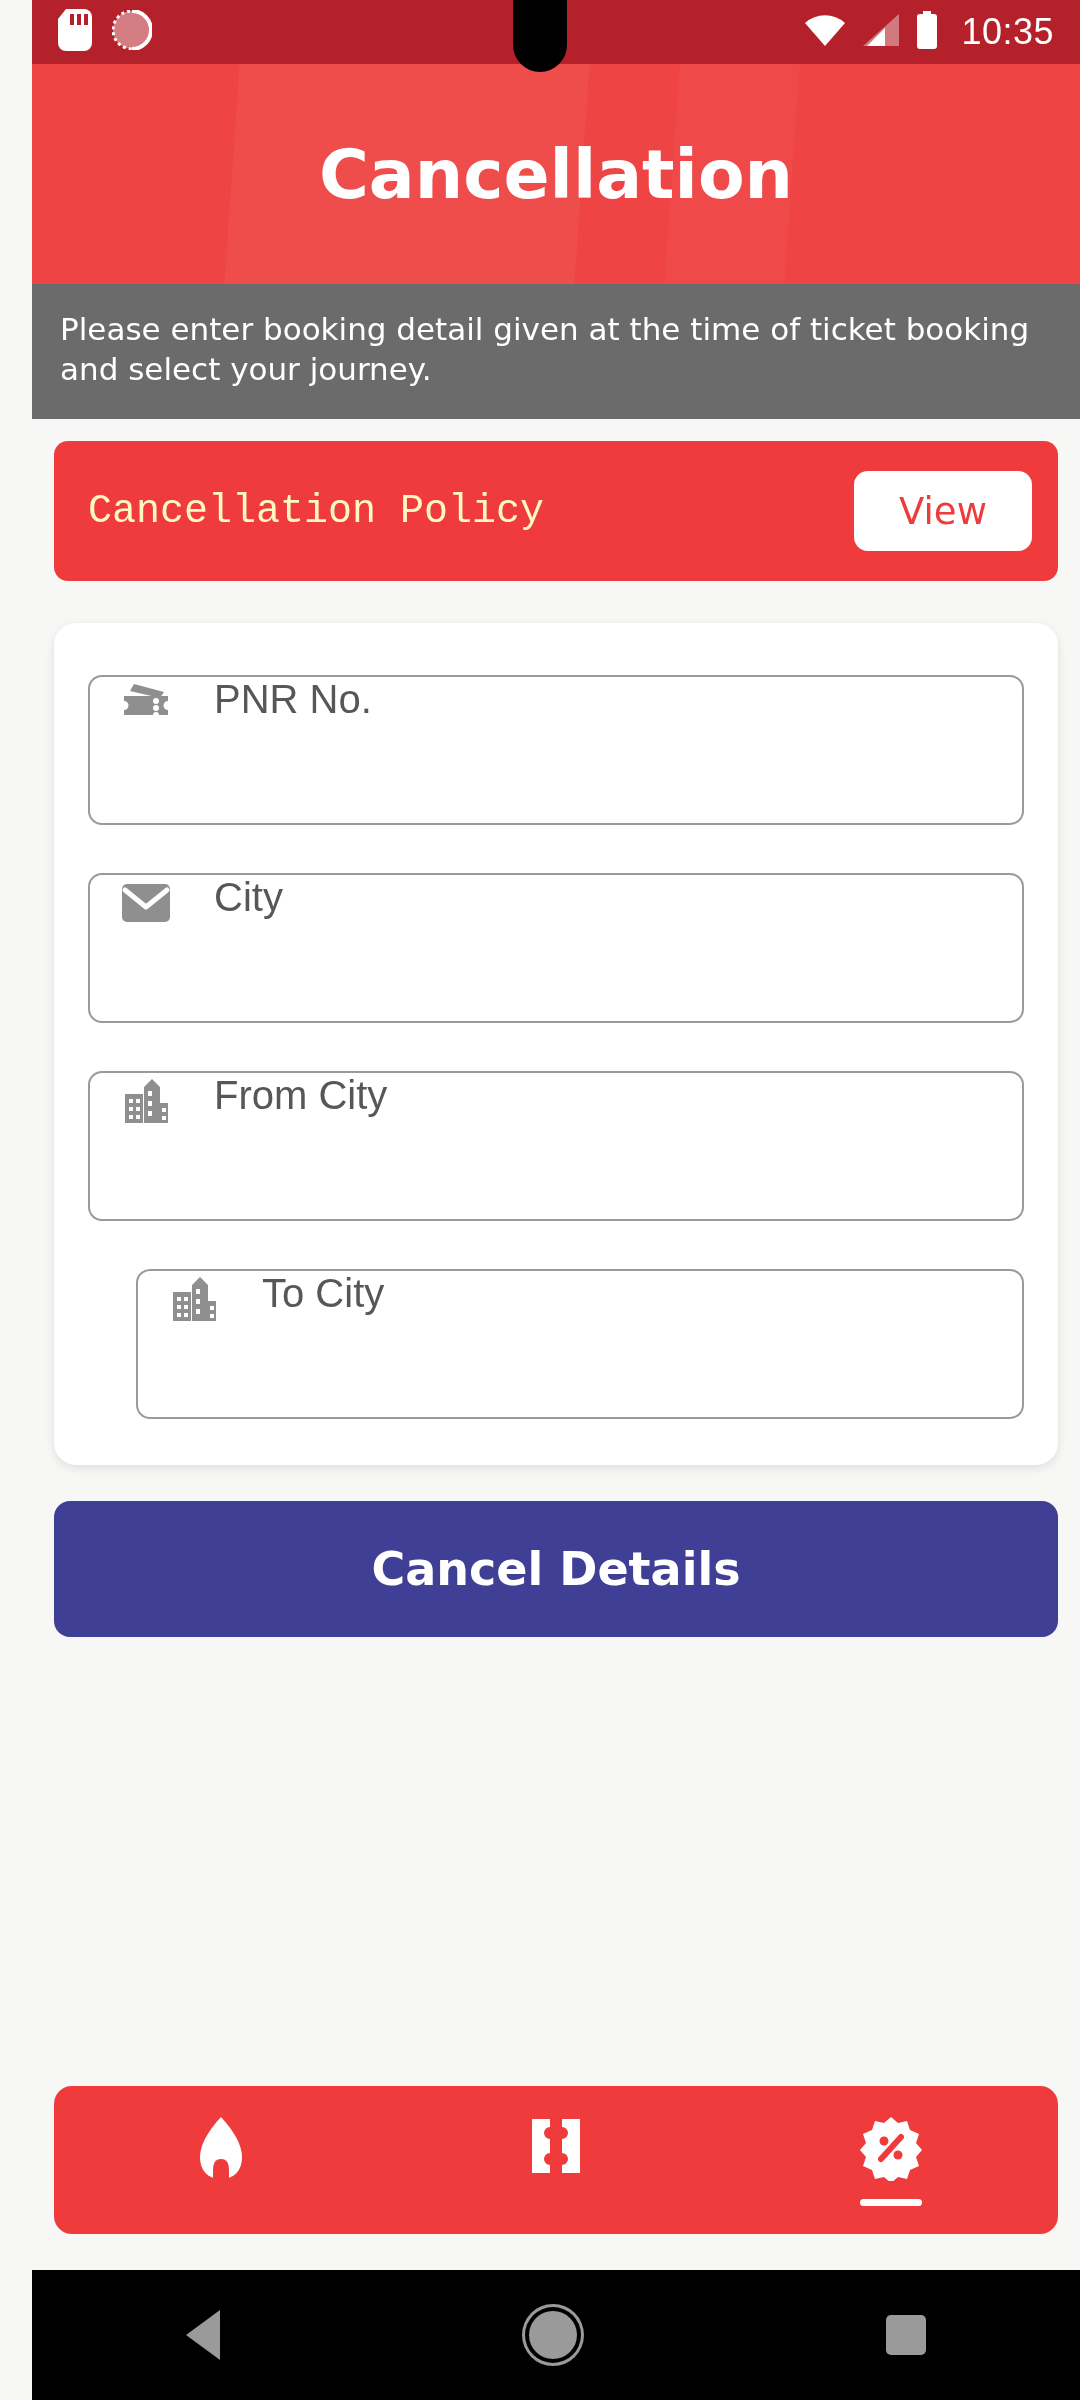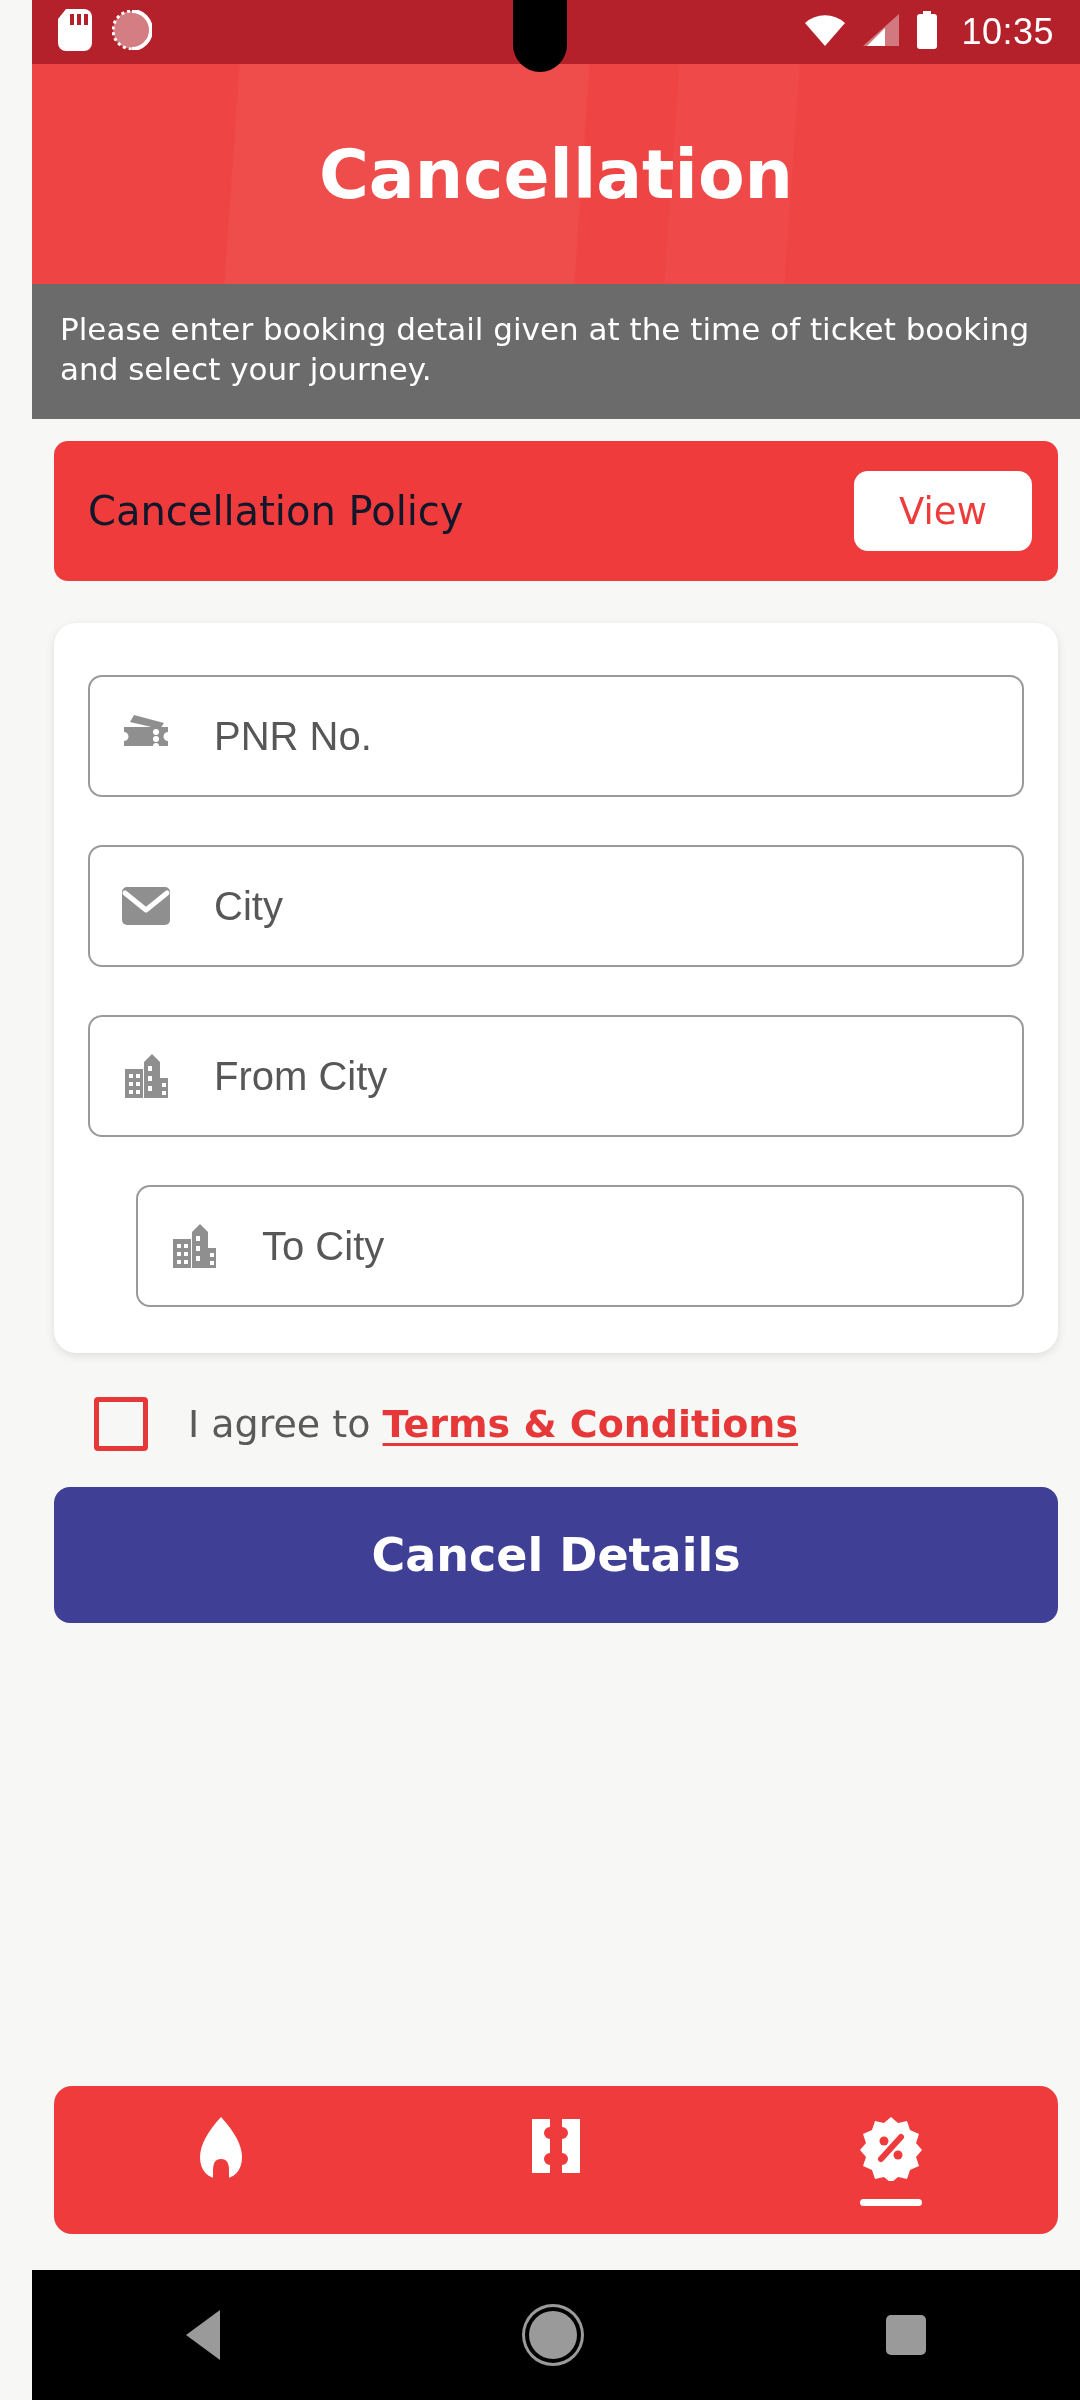--- a/index.html
+++ b/index.html
@@ -91,23 +91,24 @@
   .policy-bar {
     margin-top:22px;
     background:#ef3b3b;
     border-radius:14px;
     height:140px;
     display:flex; align-items:center;
     padding:0 26px 0 34px;
     flex:0 0 auto;
   }
   .policy-title {
-    color:#0f172a;
+    color:#fef9c3;
     font-size:40px;
     flex:1 1 auto;
+    font-family:Liberation Mono, monospace;
   }
   .view-btn {
     background:#fff;
     color:#ef3b3b;
     border:none;
     border-radius:14px;
     height:80px;
     min-width:178px;
     font-size:37px;
     font-family:"DejaVu Sans", sans-serif;
@@ -117,24 +118,24 @@
   
   .form-card {
     margin-top:42px;
     background:#fff;
     border-radius:22px;
     box-shadow:0 3px 10px rgba(0,0,0,0.10);
     padding:52px 34px 46px 34px;
     flex:0 0 auto;
   }
   .field {
-    height:122px;
+    height:150px;
     border:2px solid #9a9a9a;
     border-radius:14px;
-    display:flex; align-items:center;
+    display:flex; align-items:flex-start;
     padding:0 28px;
     background:#fff;
     margin-bottom:48px;
   }
   .field:last-child { margin-bottom:0;margin-left:48px; }
   .field .ficon {
     width:56px; height:56px;
     display:flex; align-items:center; justify-content:center;
     flex:0 0 auto;
   }
@@ -376,27 +377,20 @@
               <rect x="40" y="31" width="4" height="4"></rect>
                 <rect x="40" y="39" width="4" height="4"></rect>
             </g>
           </svg>
         </span>
         <span class="ftext">To City</span>
       </div>
 
     </div>
 
-    <div class="agree-row">
-      <span class="checkbox"></span>
-      <span class="agree-text">
-        <span>I agree to</span>
-        <span class="terms-link">Terms &amp; Conditions</span>
-      </span>
-    </div>
 
     <button class="submit-btn">Cancel Details</button>
 
     <div class="spacer"></div>
   </div>
 
   <div class="bottom-nav">
 
     <div class="nav-item">
       <span>

